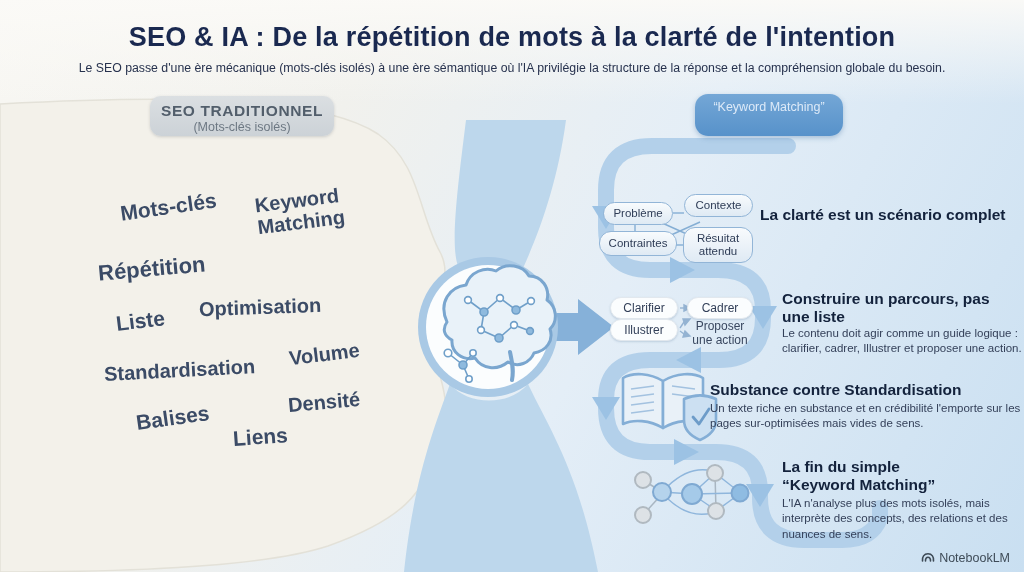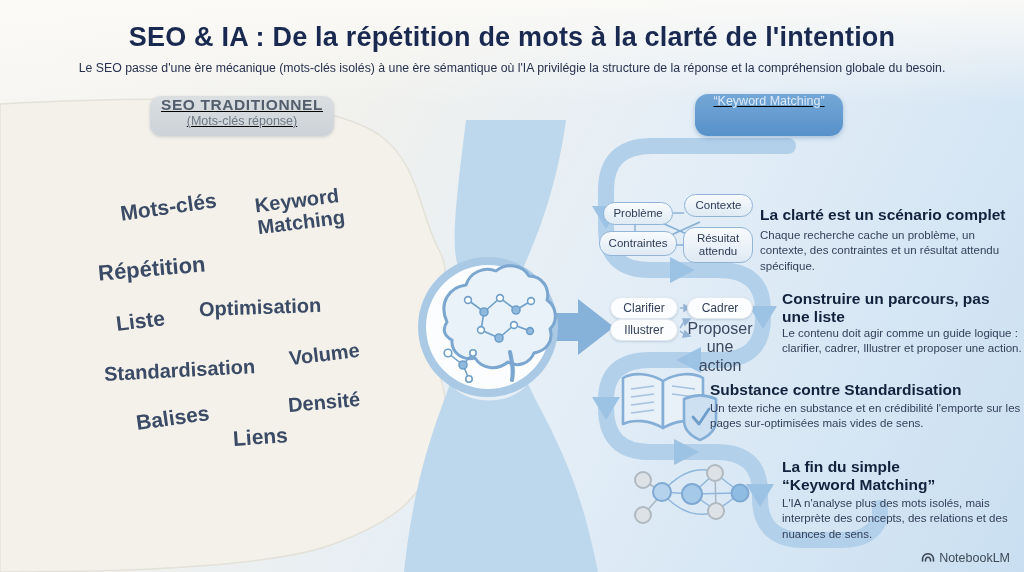--- a/index.html
+++ b/index.html
@@ -4,41 +4,41 @@
 <style>
   * { margin:0; padding:0; box-sizing:border-box; }
   body { font-family:"Liberation Sans", sans-serif; background:#ffffff; }
   .stage{ position:relative; width:1024px; height:572px; overflow:hidden;
     background:linear-gradient(118deg,#f8f7f3 0%,#f1f1ed 30%,#e4eef7 58%,#c9dff1 100%);}
   .abs{ position:absolute; }
   svg{ display:block; }
   .page-title{ width:100%; text-align:center; top:22px; font-size:27px; font-weight:800;
     color:#1a2950; letter-spacing:.2px;}
   .page-sub{ width:100%; text-align:center; top:61px; font-size:12.3px; color:#27324e;}
-  .badge{ text-align:center; border-radius:11px; text-decoration:underline;}
+  .badge{ text-align:center; border-radius:11px; padding-top:6px;}
   .badge-trad{ left:150px; top:96px; width:184px; height:40px;
     background:linear-gradient(180deg,#dbdfe2,#ccd2d7); box-shadow:0 1px 3px rgba(90,100,110,.25);}
   .badge-trad .b1{ font-size:15.5px; font-weight:bold; color:#525e6b; letter-spacing:.6px;}
   .badge-trad .b2{ font-size:12.5px; color:#6d7883;}
   .badge-mod{ left:695px; top:94px; width:148px; height:42px; border-radius:13px;
     background:linear-gradient(180deg,#74a7d6,#5792ca); box-shadow:0 2px 5px rgba(60,110,160,.35);}
   .badge-mod .b1{ font-size:15.5px; font-weight:bold; color:#ffffff; letter-spacing:.5px;}
   .badge-mod .b2{ font-size:12.5px; color:#ddeaf8;}
   .cloud-word{ font-weight:600; color:#3b4b66; white-space:pre-line; line-height:1.08;}
   .intent-pill{ left:668px; top:157px; width:190px; height:27px; border-radius:14px;
     background:linear-gradient(180deg,#f2f8fc,#d8e8f5); border:2px solid #5080b2;
     display:flex; align-items:center; justify-content:center;
     font-size:13.5px; font-weight:bold; color:#1b2a49; letter-spacing:.3px;}
   .node-pill{ display:flex; align-items:center; justify-content:center; text-align:center;
     font-size:11.5px; color:#2e3c56; line-height:1.1;
     background:linear-gradient(180deg,#f8fbfd,#dfeaf4); border:1.5px solid #92b5d7; border-radius:12px;}
   .white-pill{ display:flex; align-items:center; justify-content:center; text-align:center;
     font-size:12px; color:#323f58; background:#fbfdfe; border:1px solid #e2e8ee;
     border-radius:11px; box-shadow:0 1px 2px rgba(110,140,170,.3);}
-  .plain-label{ text-align:center; font-size:16px; color:#3a4860; line-height:1.15; white-space:pre-line;}
+  .plain-label{ text-align:center; font-size:12px; color:#3a4860; line-height:1.15; white-space:pre-line;}
   .sec-h{ font-size:15.5px; font-weight:bold; color:#13223c; line-height:1.18; white-space:pre-line;}
   .sec-b{ font-size:11.5px; color:#333f58; line-height:1.33;}
   .footer-brand{ right:14px; bottom:7px; display:flex; align-items:center; gap:4px;
     font-size:12.5px; font-weight:500; color:#3e4b57;}
 </style>
 </head>
 <body>
 
 <div class="stage">
 
@@ -169,21 +169,21 @@
         <circle cx="740" cy="493" r="8.5" fill="#8fbce2"></circle>
       </g>
     </g>
   </svg>
 
   <div class="abs page-title">SEO &amp; IA : De la répétition de mots à la clarté de l'intention</div>
   <div class="abs page-sub">Le SEO passe d'une ère mécanique (mots-clés isolés) à une ère sémantique où l'IA privilégie la structure de la réponse et la compréhension globale du besoin.</div>
 
   <div class="abs badge badge-trad">
     <div class="b1">SEO TRADITIONNEL</div>
-    <div class="b2">(Mots-clés réponse)</div>
+    <div class="b2">(Mots-clés isolés)</div>
   </div>
   <div class="abs badge badge-mod">
     <div class="b2">“Keyword Matching”</div>
   </div>
 
   <div class="abs cloud-word" style="left:120px;top:196px;font-size:21px;transform:rotate(-8deg);">Mots-clés</div>
   <div class="abs cloud-word" style="left:256px;top:190px;font-size:20px;transform:rotate(-7deg);">Keyword
 Matching</div>
   <div class="abs cloud-word" style="left:98px;top:257px;font-size:22px;transform:rotate(-5deg);">Répétition</div>
   <div class="abs cloud-word" style="left:116px;top:310px;font-size:21px;transform:rotate(-7deg);">Liste</div>
@@ -194,21 +194,20 @@
   <div class="abs cloud-word" style="left:136px;top:407px;font-size:21px;transform:rotate(-8deg);">Balises</div>
   <div class="abs cloud-word" style="left:233px;top:426px;font-size:21px;transform:rotate(-4deg);">Liens</div>
 
 
   <div class="abs node-pill" style="left:603px;top:202px;width:70px;height:23px;">Problème</div>
   <div class="abs node-pill" style="left:684px;top:194px;width:69px;height:23px;">Contexte</div>
   <div class="abs node-pill" style="left:599px;top:231px;width:78px;height:25px;">Contraintes</div>
   <div class="abs node-pill" style="left:683px;top:227px;width:70px;height:36px;white-space:pre-line;">Résuitat
 attendu</div>
   <div class="abs sec-h" style="left:760px;top:206px;">La clarté est un scénario complet</div>
-  <div class="abs sec-b" style="left:760px;top:228px;width:262px;">Chaque recherche cache un problème, un contexte, des contraintes et un résultat attendu spécifique.</div>
 
   <div class="abs white-pill" style="left:610px;top:297px;width:68px;height:22px;">Clarifier</div>
   <div class="abs white-pill" style="left:687px;top:297px;width:66px;height:22px;">Cadrer</div>
   <div class="abs white-pill" style="left:610px;top:319px;width:68px;height:22px;">Illustrer</div>
   <div class="abs plain-label" style="left:686px;top:320px;width:68px;">Proposer
 une action</div>
   <div class="abs sec-h" style="left:782px;top:290px;">Construire un parcours, pas
 une liste</div>
   <div class="abs sec-b" style="left:782px;top:326px;width:252px;">Le contenu doit agir comme un guide logique : clarifier, cadrer, Illustrer et proposer une action.</div>
 

